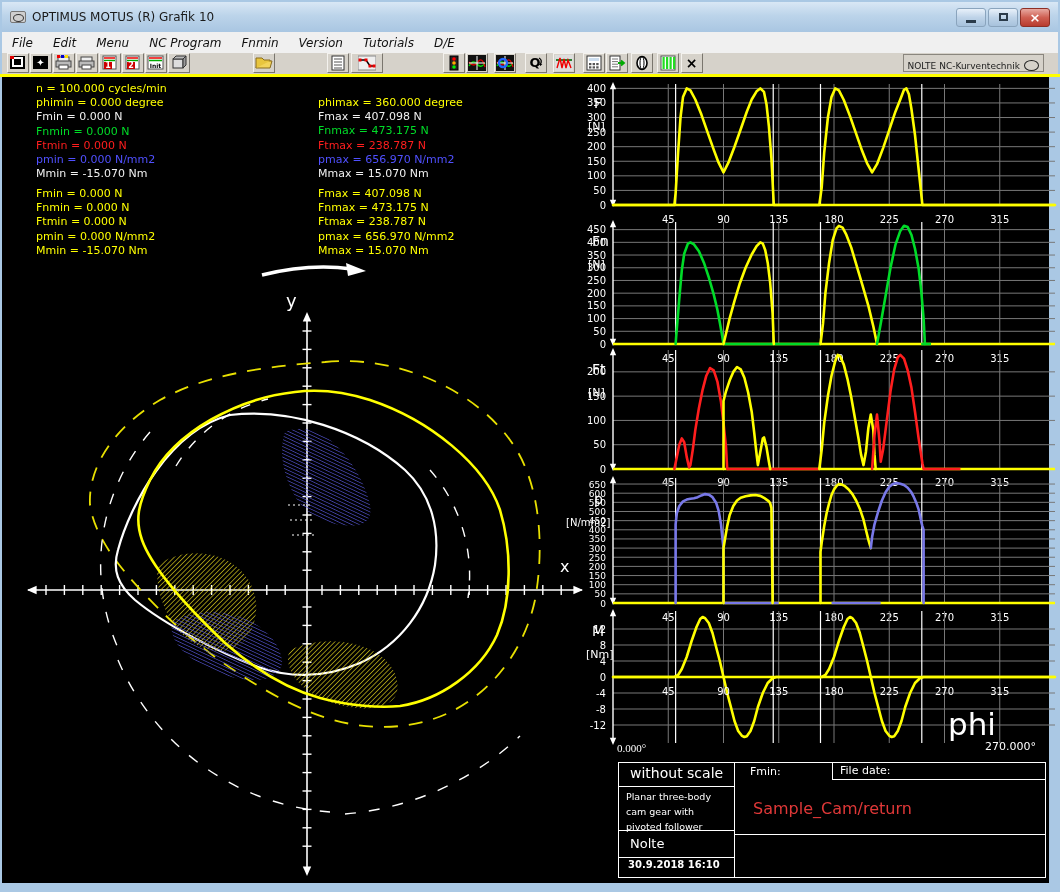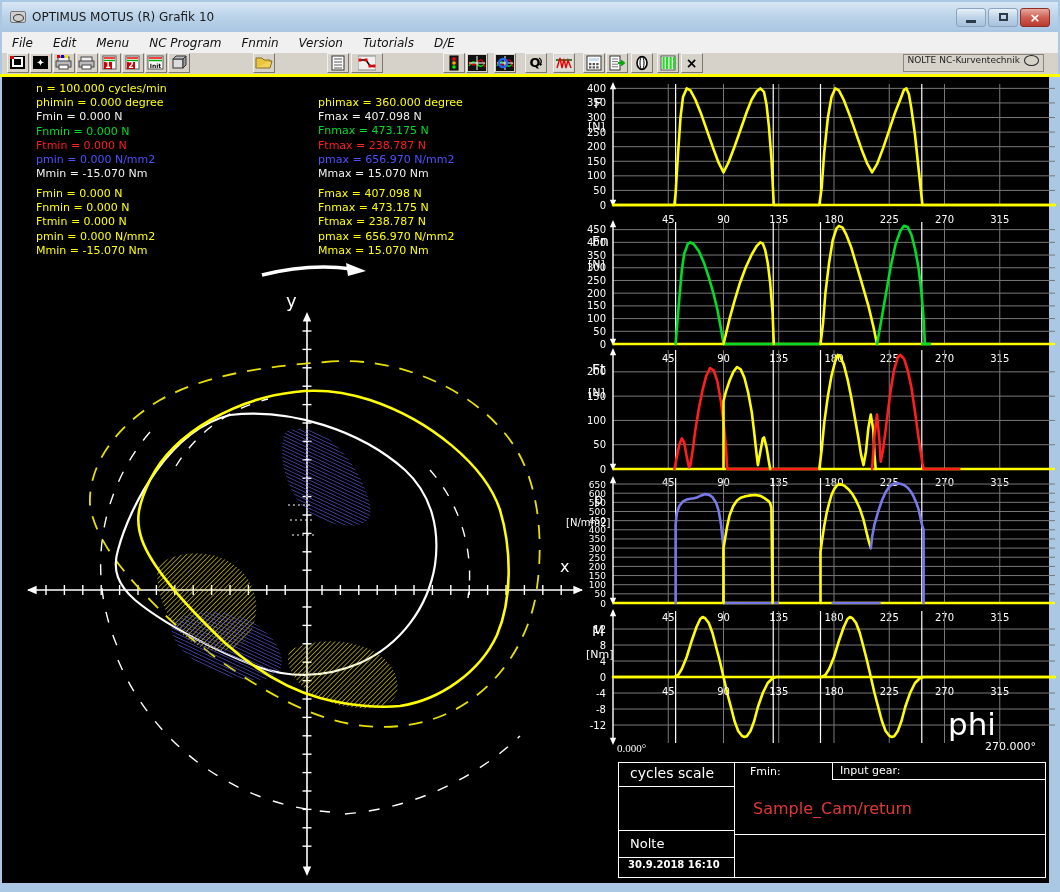--- a/index.html
+++ b/index.html
@@ -13,21 +13,21 @@
   .wbtn{width:30px;height:19px;border:1px solid #5e githa88a9;border:1px solid #8aa4bd;border-radius:3px;background:linear-gradient(#e8f1fa,#bed3e8 50%,#a7c2dc);display:flex;align-items:center;justify-content:center;cursor:default;}
   .wbtn.close{background:linear-gradient(#e8a9a1,#cf5f52 50%,#b83b2e);border-color:#8e2f25;color:#fff;font-weight:bold;font-size:13px;}
   .glyph-min{width:10px;height:3px;background:#2b3b4a;margin-top:8px;}
   .glyph-max{width:9px;height:8px;border:2px solid #2b3b4a;}
   .menubar{position:absolute;left:2px;top:32px;right:2px;height:21px;background:#f0f0f0;display:flex;align-items:center;font-size:12px;color:#111;}
   .menu-item{padding:2px 10px;cursor:default;font-style:italic;}
   .toolbar{position:absolute;left:2px;top:53px;right:2px;height:21px;background:#d6d2ca;}
   .tbtn{position:absolute;top:0px;width:22px;height:20px;background:#d6d2ca;border:1px solid;border-color:#f4f2ee #7a766e #7a766e #f4f2ee;display:flex;align-items:center;justify-content:center;padding:0;}
   .tbtn svg{display:block;}
   .yellow-rule{position:absolute;left:0;top:74px;width:100%;height:3px;background:#ffff00;}
-  .brand{position:absolute;right:14px;top:1px;height:18px;border:1px solid #8a867e;background:#d6d2ca;display:flex;align-items:flex-start;gap:4px;padding:0 4px;font-size:9px;color:#222;letter-spacing:0px;}
+  .brand{position:absolute;right:14px;top:1px;height:18px;border:1px solid #8a867e;background:#d6d2ca;display:flex;align-items:flex-end;gap:4px;padding:0 4px;font-size:9px;color:#222;letter-spacing:0px;}
   .brand-ellipse{width:15px;height:11px;border:1.6px solid #222;border-radius:50%;}
   .canvas{position:absolute;left:2px;top:77px;width:1047px;height:806px;background:#000;}
   #gfx{position:absolute;left:0;top:0;width:1060px;height:892px;pointer-events:none;}
   .readout{position:absolute;font-size:11px;line-height:14.2px;white-space:pre;}
   .abs{position:absolute;}
   .ftr-box{position:absolute;border:1px solid #fff;}
   .ftr-text{position:absolute;color:#fff;}
   .phi-label{position:absolute;color:#fff;}
 </style>
 </head>
@@ -586,20 +586,25 @@
   <div class="phi-label" style="left:617px;top:742px;font-size:11px;font-family:Liberation Serif, serif;">0.000°</div>
   <div class="phi-label" style="left:985px;top:740px;font-size:11px;">270.000°</div>
 
   <div class="ftr-box" style="left:618px;top:762px;width:117px;height:25px;"></div>
   <div class="ftr-box" style="left:618px;top:786px;width:117px;height:45px;"></div>
   <div class="ftr-box" style="left:618px;top:830px;width:117px;height:28px;"></div>
   <div class="ftr-box" style="left:618px;top:857px;width:117px;height:21px;"></div>
   <div class="ftr-box" style="left:734px;top:762px;width:312px;height:116px;"></div>
   <div class="ftr-box" style="left:832px;top:762px;width:214px;height:18px;"></div>
   <div class="abs" style="left:734px;top:834px;width:312px;height:1px;background:#fff;"></div>
-  <div class="ftr-text" style="left:630px;top:765px;font-size:14px;">cycles scale</div>
+  <div class="ftr-text" style="left:630px;top:765px;font-size:14px;">without scale</div>
+  <div class="ftr-text" id="ftr-desc" style="left:626px;top:789px;font-size:9.5px;line-height:15px;">
+      <div>Planar three-body</div>
+      <div>cam gear with</div>
+      <div>pivoted follower</div>
+    </div>
   <div class="ftr-text" style="left:630px;top:836px;font-size:13px;">Nolte</div>
   <div class="ftr-text" style="left:628px;top:859px;font-size:10px;font-weight:bold;">30.9.2018 16:10</div>
   <div class="ftr-text" style="left:750px;top:765px;font-size:11px;">Fmin:</div>
-  <div class="ftr-text" style="left:840px;top:764px;font-size:11px;">Input gear:</div>
+  <div class="ftr-text" style="left:840px;top:764px;font-size:11px;">File date:</div>
   <div class="ftr-text" id="ftr-value" style="left: 753px; top: 799px; font-size: 16px; color: rgb(224, 56, 56);">Sample_Cam/return</div>
 
 </div>
 
 </body></html>

